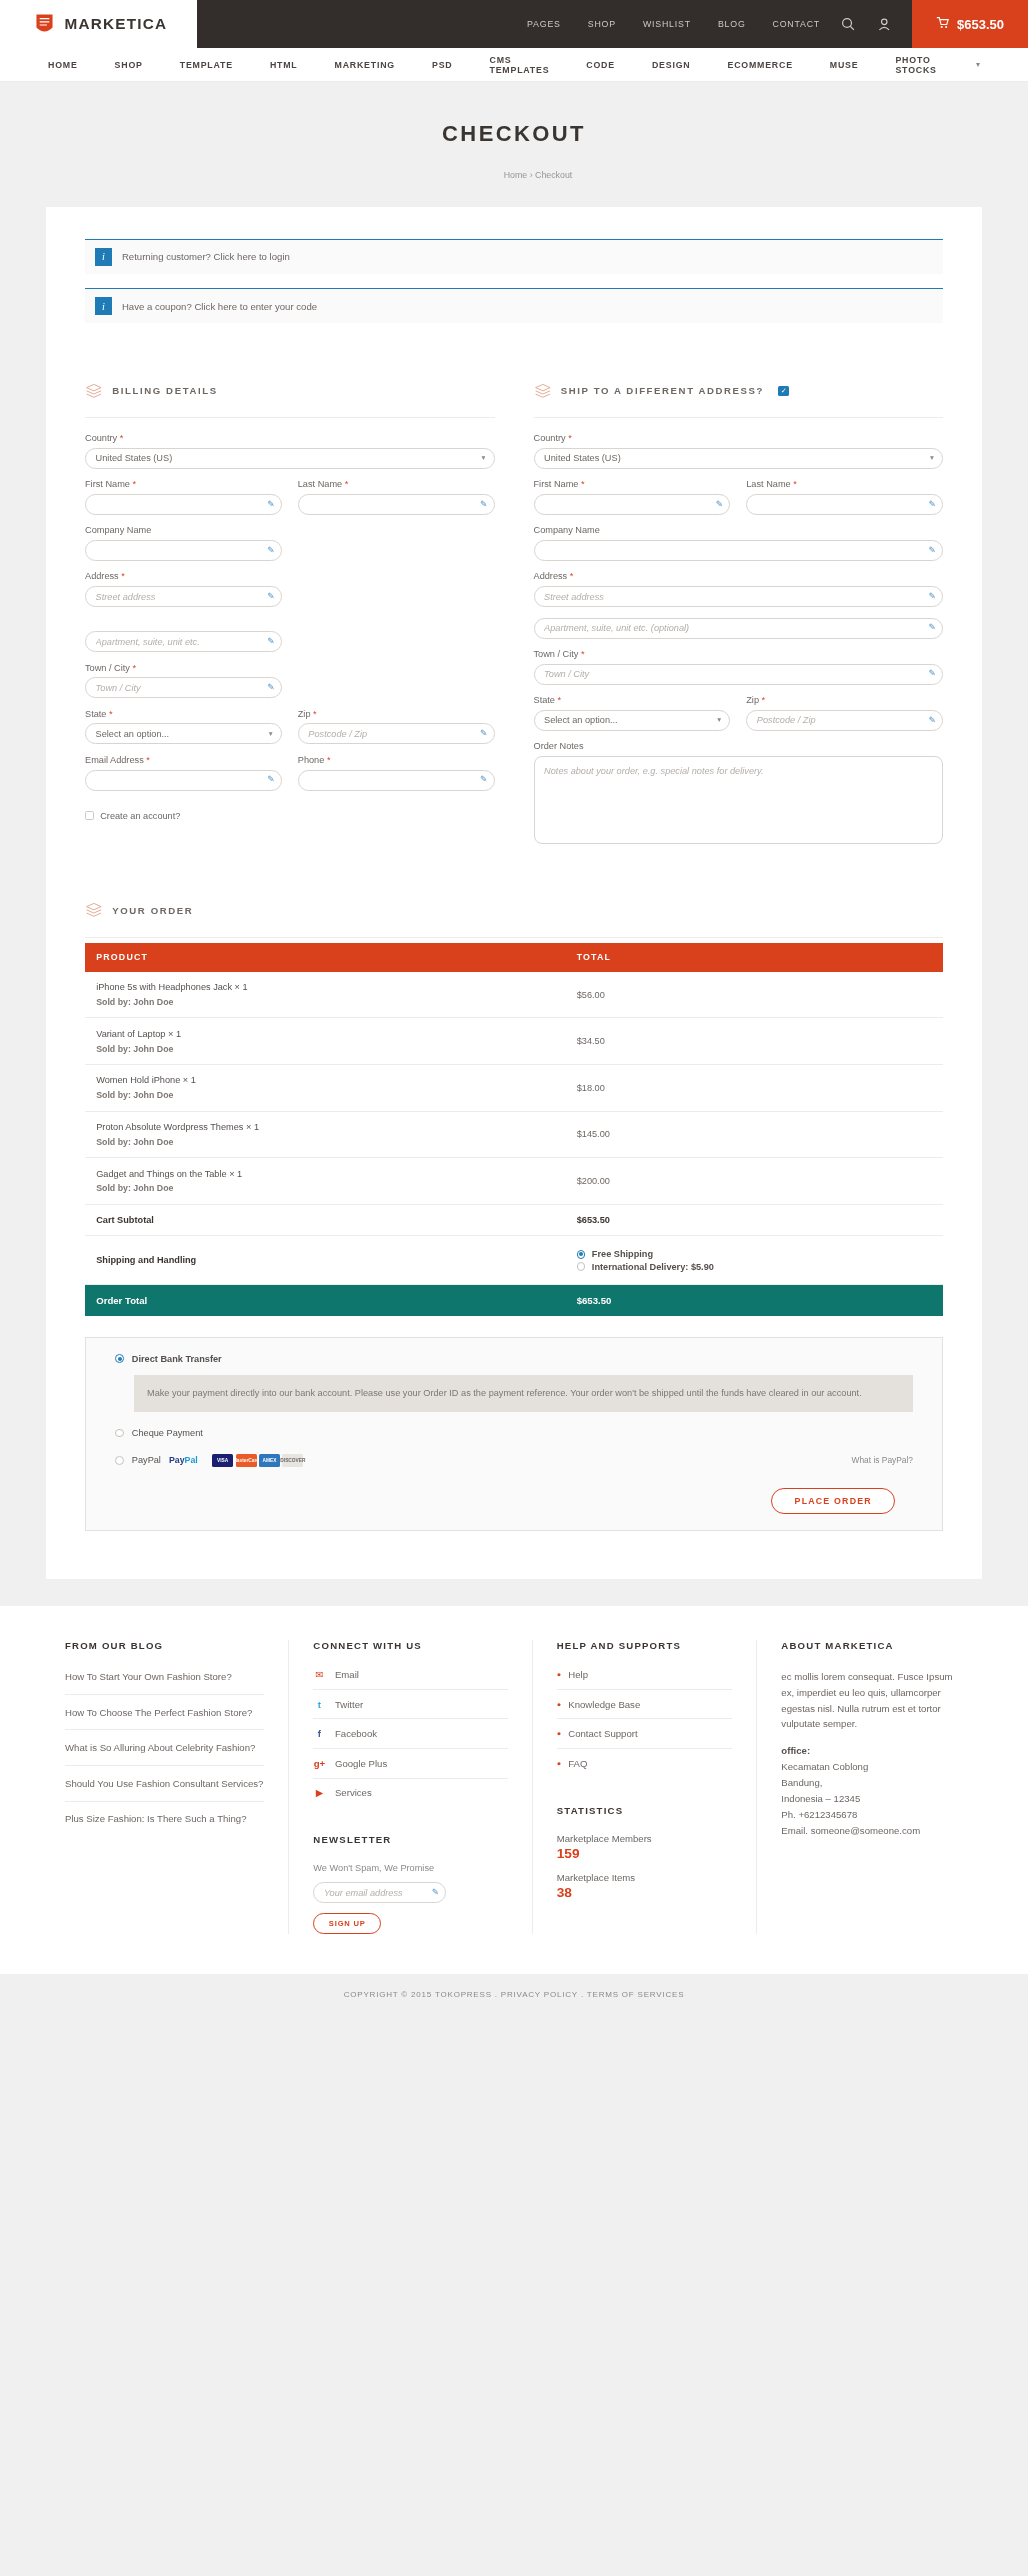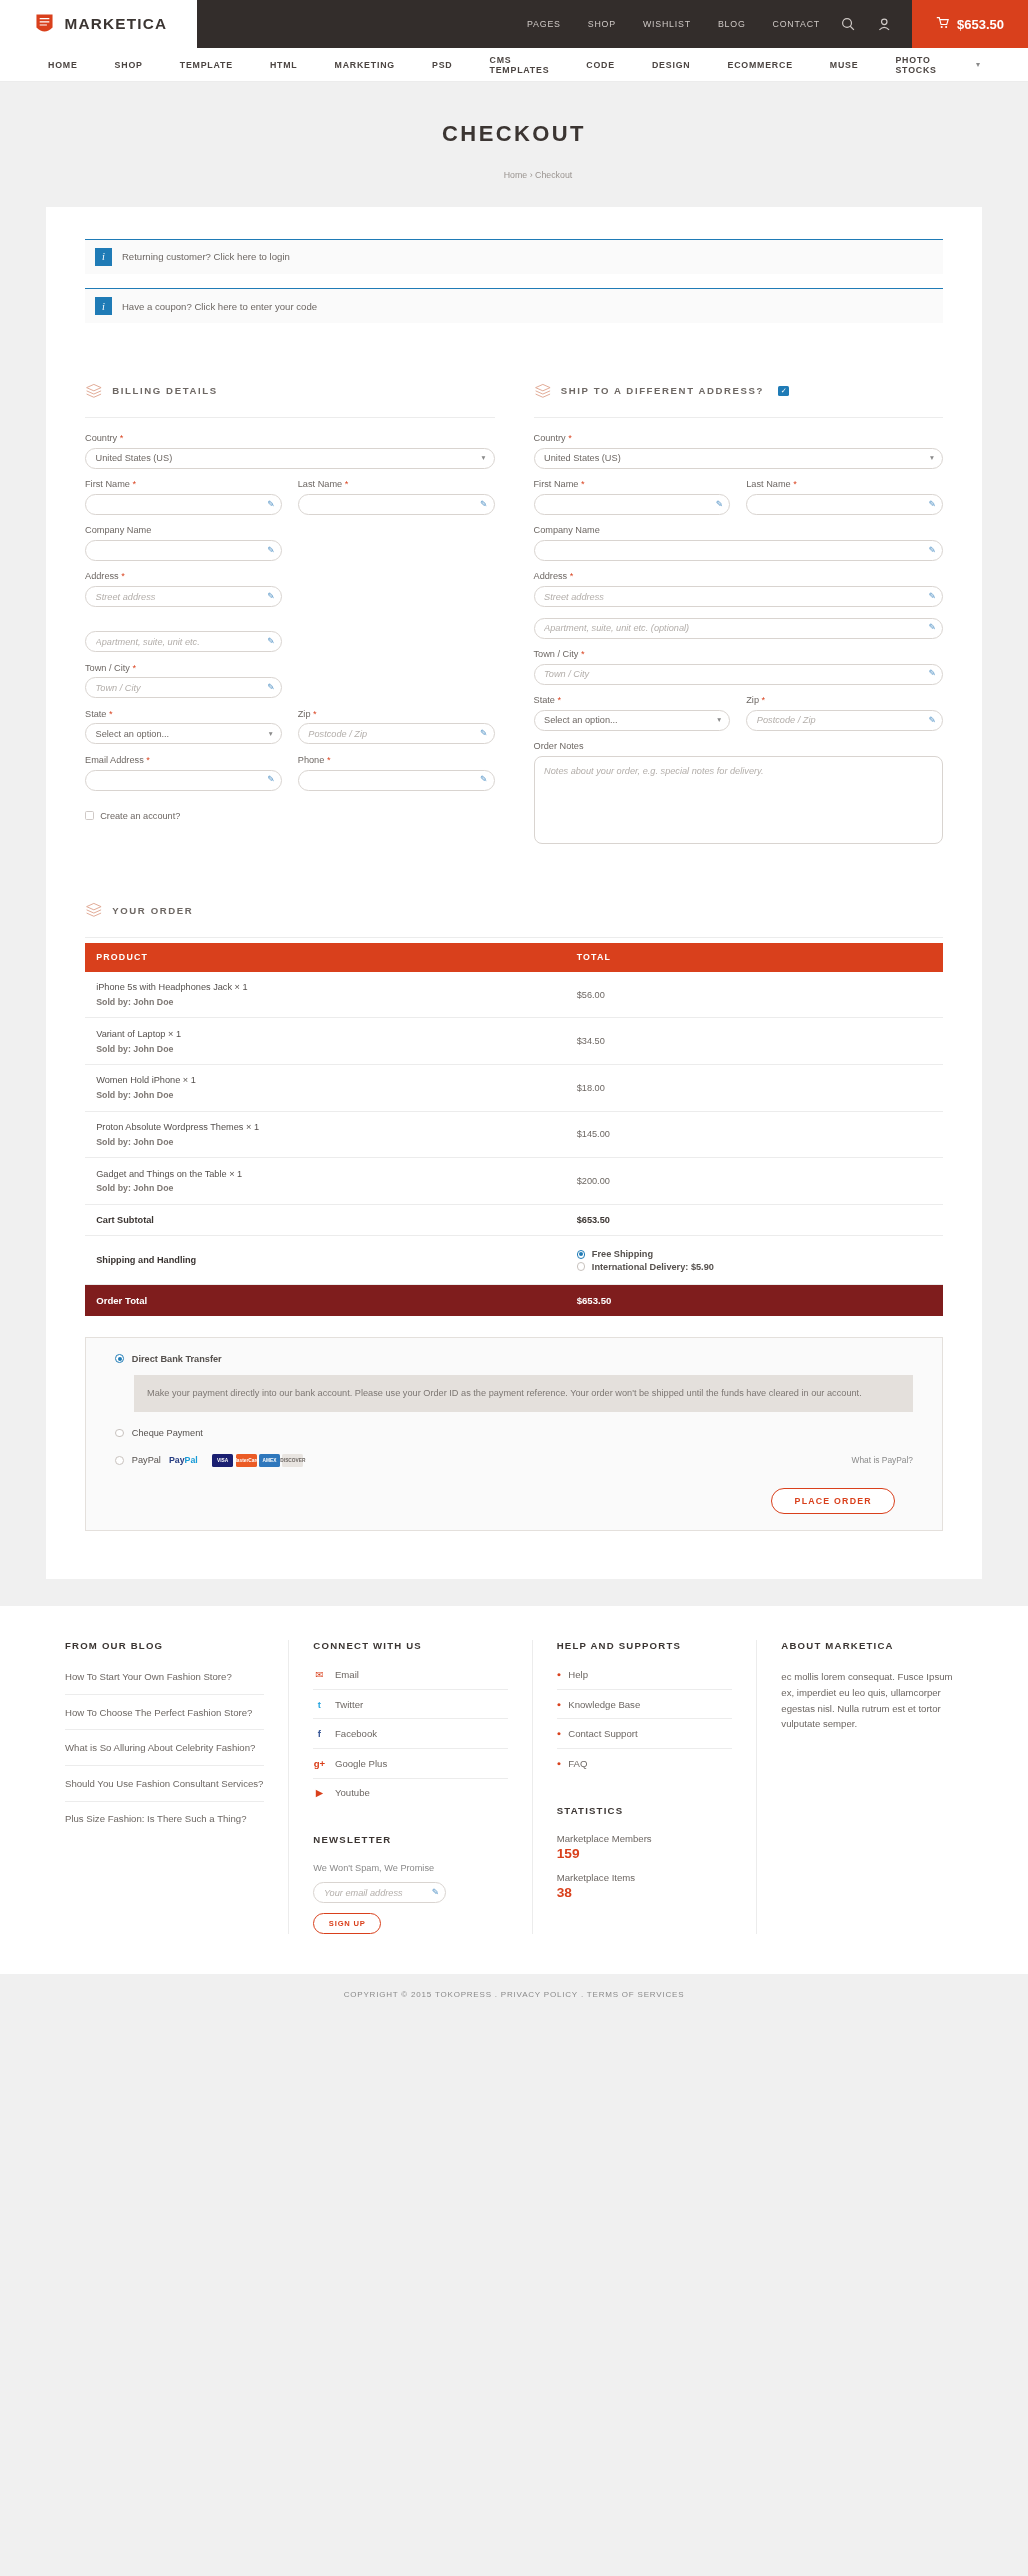--- a/index.html
+++ b/index.html
@@ -93,21 +93,21 @@
   }
   .order-table td { padding:10.4px 11.2px; border-bottom:0.8px solid #ececec; font-size:9.2px; vertical-align:middle; }
   .prod-name { color:#55504d; }
   .prod-sub { color:#7d7773; margin-top:4.8px; font-weight:bold; font-size:8.8px; }
   .tot-cell { color:#6d6763; }
   .bold-row td { font-weight:bold; color:#3b3532; }
   .ship-opt { display:flex; align-items:center; gap:6.4px; margin:2.4px 0; font-size:9.2px; color:#55504d; }
   .radio { width:8.8px; height:8.8px; border-radius:50%; border:0.8px solid #c8c2be; background:#fff; position:relative; flex:none; }
   .radio.on { border-color:#1f7bb6; }
   .radio.on::after { content:""; position:absolute; left:1.6px; top:1.6px; width:4px; height:4px; border-radius:50%; background:#1f7bb6; }
-  .total-row td { background:#7f1d1d; color:#fff; font-weight:bold; font-size:9.6px; padding:9.6px 11.2px; border:none; }
+  .total-row td { background:#0f766e; color:#fff; font-weight:bold; font-size:9.6px; padding:9.6px 11.2px; border:none; }
 
   
   .payment { border:0.8px solid #e4e0dc; background:#fafafa; margin-top:21px; padding:16px 29px; }
   .pay-opt { display:flex; align-items:center; gap:8px; font-size:9.2px; color:#55504d; font-weight:bold; }
   .pay-desc { background:#e4e0dc; color:#7d7773; font-size:9.2px; padding:11.2px 13px; margin:11.2px 0 16px 19px; line-height:1.6; }
   .pay-row { display:flex; align-items:center; gap:8px; margin-top:16px; }
   .cards { display:flex; gap:2.4px; margin-left:6.4px; align-items:center; }
   .cardchip { width:21px; height:13px; border-radius:1.6px; color:#fff; font-size:4.8px;
     display:flex; align-items:center; justify-content:center; font-weight:bold; }
   .paypal-logo { font-size:8.8px; font-weight:bold; color:#253b80; line-height:1; }
@@ -520,21 +520,21 @@
       <div class="soc">
         <span class="si" style="color:#3b5998;font-weight:bold">f</span>
         <span>Facebook</span>
       </div>
       <div class="soc">
         <span class="si" style="color:#d9401c;font-weight:bold">g+</span>
         <span>Google Plus</span>
       </div>
       <div class="soc" style="border-bottom:none">
         <span class="si" style="color:#d9401c">▶</span>
-        <span>Youtube</span>
+        <span>Services</span>
       </div>
 
       <h4 class="fh sub">NEWSLETTER</h4>
       <div class="news-sub">We Won't Spam, We Promise</div>
       <div class="iwrap" style="width:133px;">
         <input class="inp" placeholder="Your email address" style="">
         <span class="pen">✎</span>
       </div>
       <button class="signup">SIGN UP</button>
     </div>
@@ -561,20 +561,28 @@
       <h4 class="fh sub">STATISTICS</h4>
       <div class="stat-label">Marketplace Members</div>
       <div class="stat-num">159</div>
       <div class="stat-label">Marketplace Items</div>
       <div class="stat-num">38</div>
     </div>
 
     <div class="fcol c4">
       <h4 class="fh">ABOUT MARKETICA</h4>
       <div class="about-text">ec mollis lorem consequat. Fusce Ipsum ex, imperdiet eu leo quis, ullamcorper egestas nisl. Nulla rutrum est et tortor vulputate semper.</div>
+      <div class="office">
+        <b>office:</b><br>
+        <span>Kecamatan Coblong</span><br>
+        <span>Bandung,</span><br>
+        <span>Indonesia – 12345</span><br>
+        <span>Ph. +6212345678</span><br>
+        <span>Email. someone@someone.com</span>
+      </div>
     </div>
   </div>
 
   <div class="copy">
     <span>COPYRIGHT © 2015 TOKOPRESS</span>
     <span> . </span>
     <a>PRIVACY POLICY</a>
     <span> . </span>
     <a>TERMS OF SERVICES</a>
   </div>

